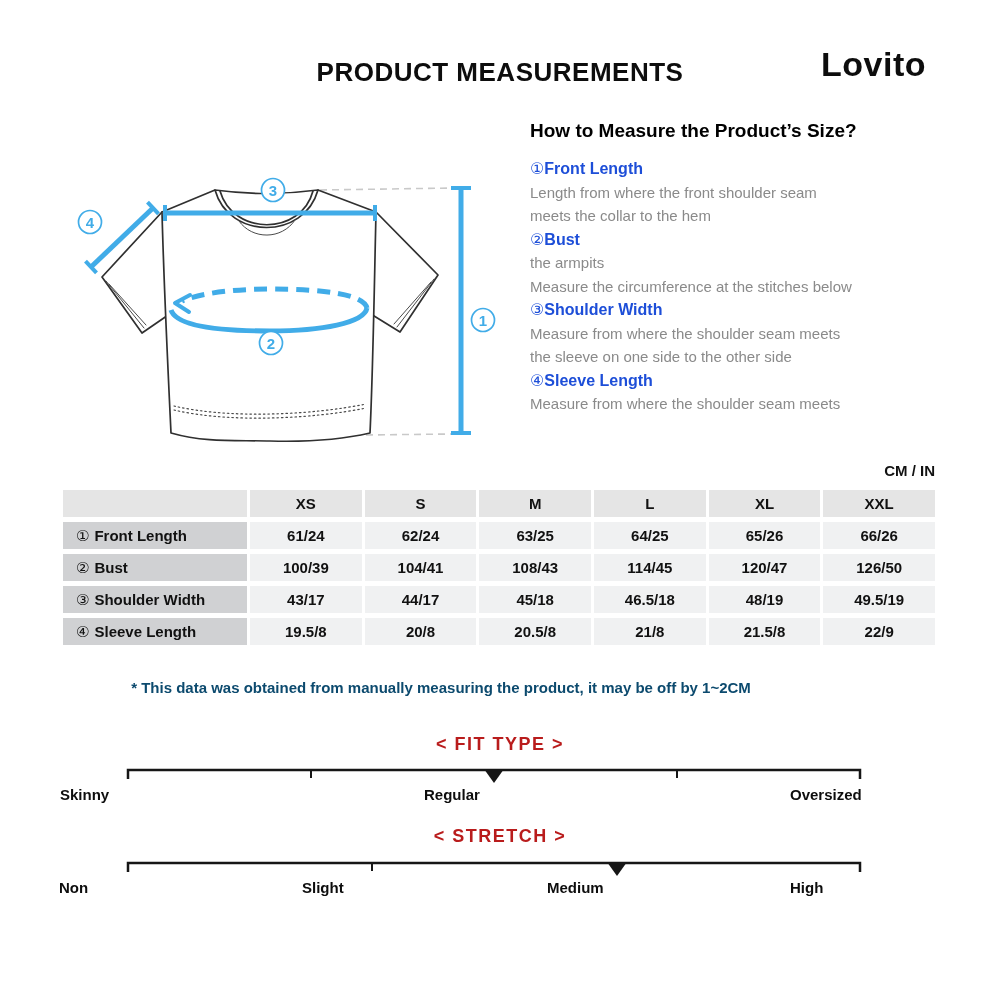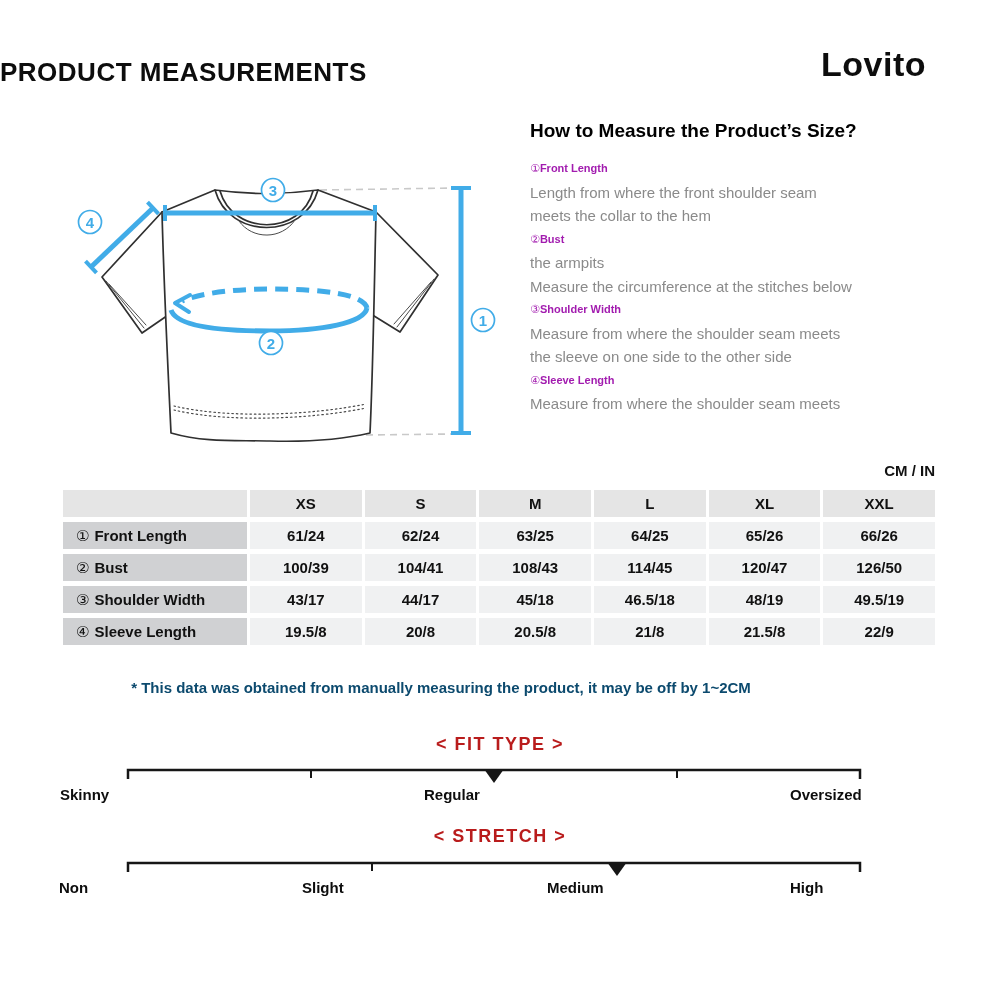--- a/index.html
+++ b/index.html
@@ -1,20 +1,20 @@
 <!DOCTYPE html>
 <html><head>
 <meta charset="utf-8">
 <style>
   html,body{margin:0;padding:0;background:#fff;}
   .page{position:relative;width:1000px;height:1000px;background:#fff;overflow:hidden;
         font-family:"Liberation Sans", sans-serif;color:#111;}
 
   
-  .title{position:absolute;top:57px;left:0;width:1000px;text-align:left;
+  .title{position:absolute;top:57px;left:0;width:1000px;text-align:center;
          font-size:26px;font-weight:800;letter-spacing:.5px;color:#0d0d0d;}
   .brand{position:absolute;top:45px;right:74px;font-size:34px;font-weight:800;
          letter-spacing:.5px;color:#0d0d0d;}
 
   
   .diagram{position:absolute;left:58px;top:150px;}
   .diagram path, .diagram polyline{fill:none;}
   .shirt path{stroke:#303030;stroke-width:1.7;stroke-linejoin:round;stroke-linecap:round;}
   .shirt path.thin{stroke-width:1;stroke:#4a4a4a;}
   .shirt path.body{fill:#fff;}
@@ -26,21 +26,21 @@
   .mcap{stroke-width:4;}
   .arrow{stroke:#41ACE8;stroke-width:4;stroke-linecap:round;stroke-linejoin:round;}
   .callout circle{fill:#fff;stroke:#41ACE8;stroke-width:1.7;}
   .callout text{fill:#41ACE8;font-size:15px;font-weight:700;text-anchor:middle;
                 font-family:"Liberation Sans", sans-serif;}
 
   
   .howto{position:absolute;left:530px;top:120px;width:420px;}
   .howto h2{margin:0 0 15px 0;font-size:19px;font-weight:800;color:#000;}
   .howto .flow{line-height:23.5px;font-size:15px;}
-  .item-head{color:#a21caf;font-weight:700;font-size:11px;}
+  .item-head{color:#1d4ed8;font-weight:700;font-size:16px;}
   .item-head .circ{font-weight:400;font-family:"DejaVu Sans","Liberation Sans",sans-serif;}
   .item-line{display:block;color:#8a8a8a;}
 
   
   .units{position:absolute;top:462px;right:65px;font-size:15px;font-weight:700;}
   .sizes-table{position:absolute;left:63px;top:490px;width:872px;
         display:grid;grid-template-columns:184px repeat(6,1fr);
         grid-template-rows:repeat(5,27px);column-gap:3px;row-gap:5px;}
   .cell{display:flex;align-items:center;justify-content:center;
         background:#F0F1F2;font-size:15px;font-weight:700;}

